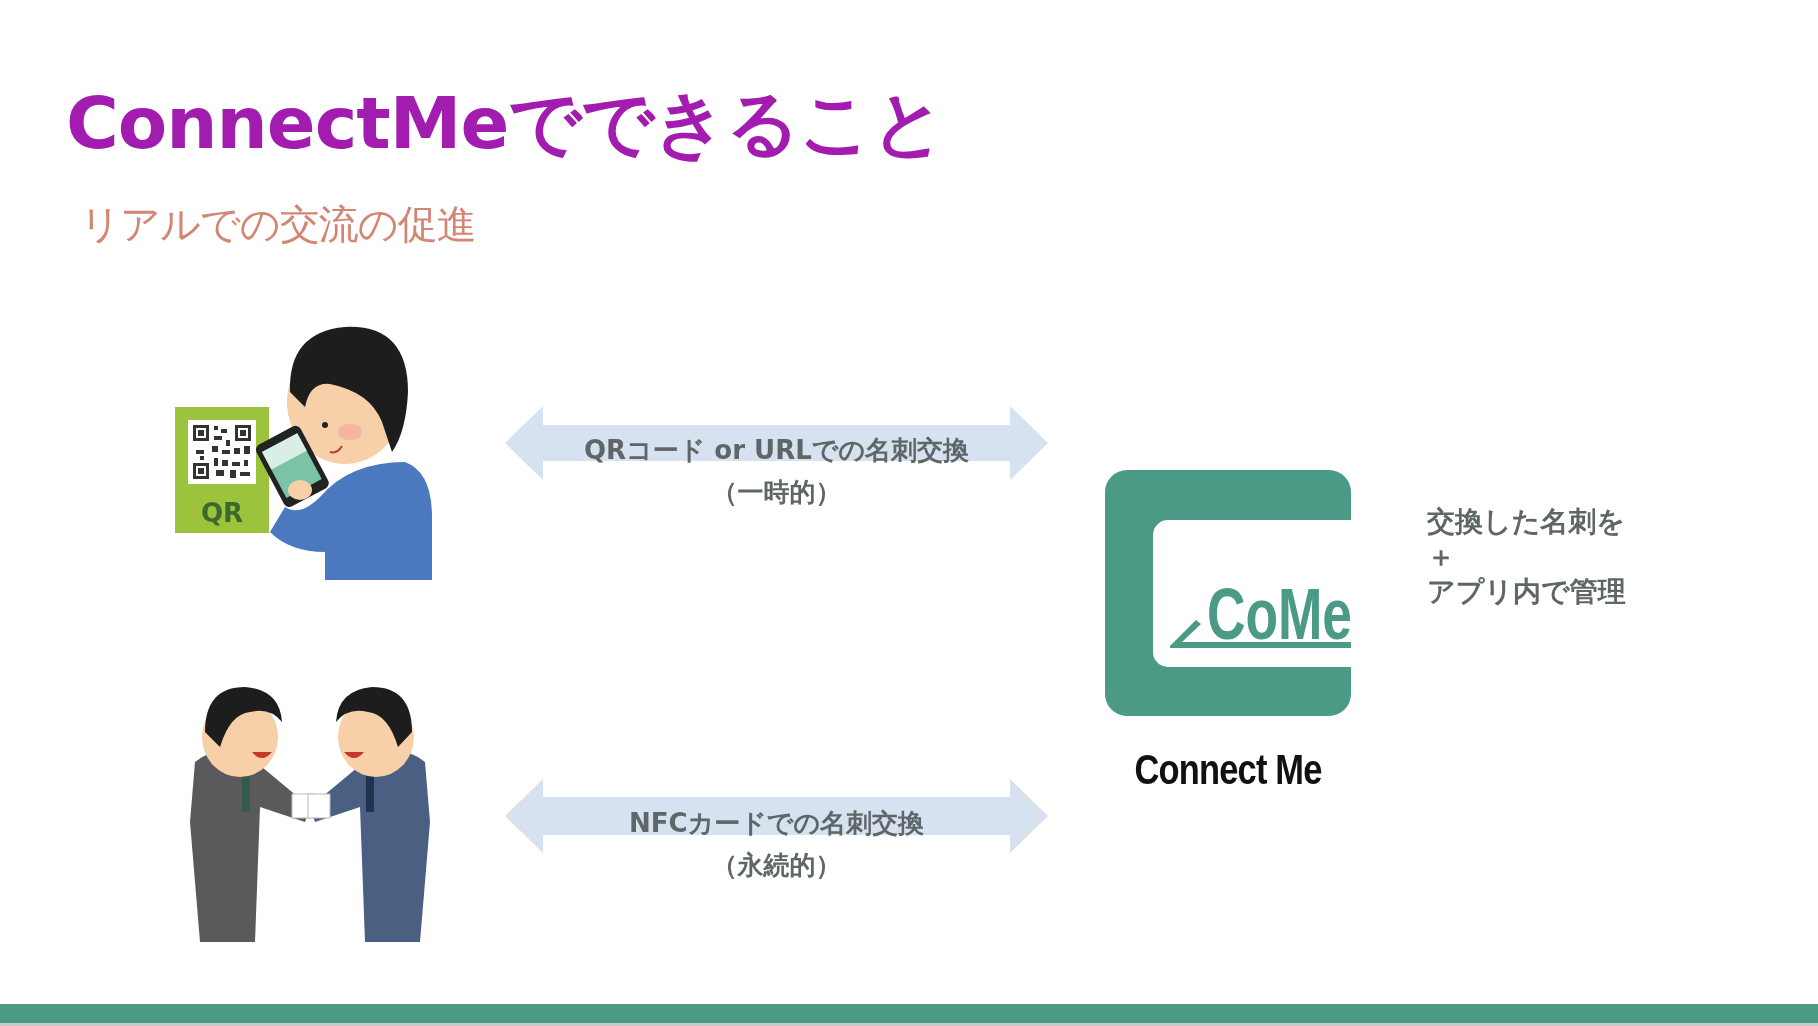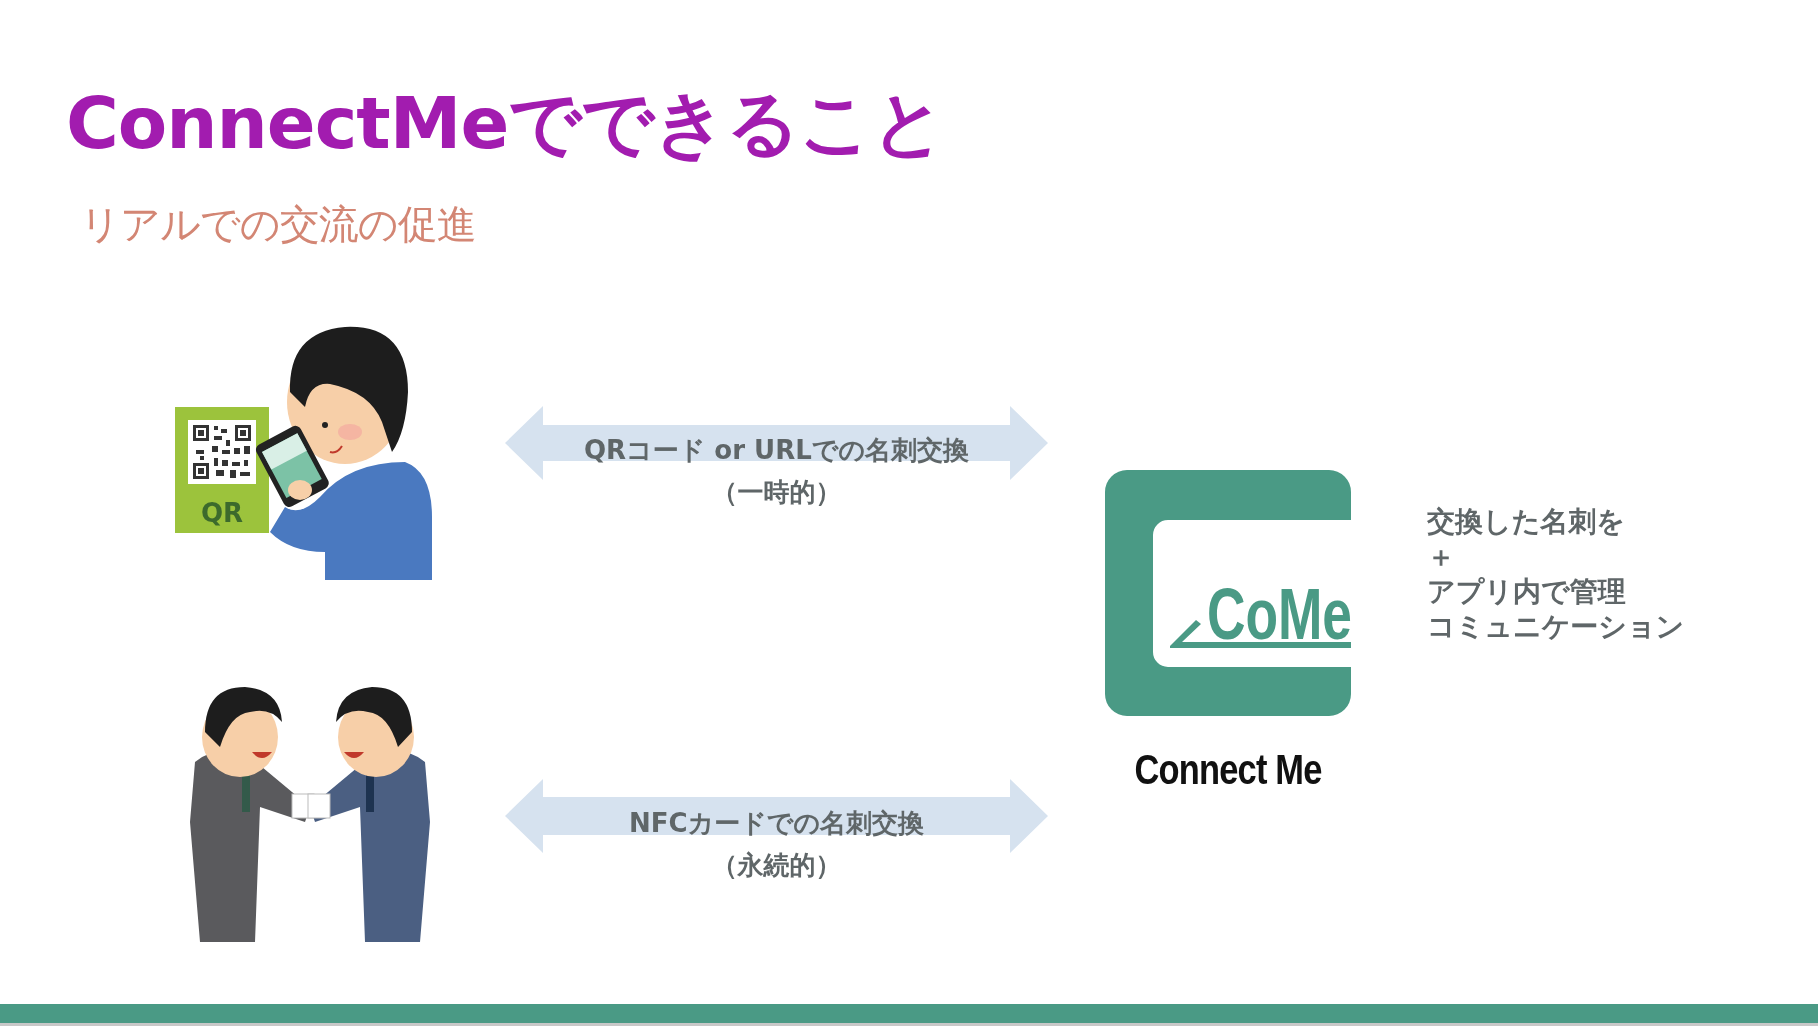--- a/index.html
+++ b/index.html
@@ -153,18 +153,17 @@
       <text x="252" y="169" text-anchor="end" font-family="Liberation Sans, sans-serif" font-weight="bold" font-size="72" fill="#4a9a85" transform="scale(0.98 1)" textLength="148" lengthAdjust="spacingAndGlyphs">CoMe</text>
       <polygon points="65,176 91,150 96,154 77,172 246,172 246,178 65,178" fill="#4a9a85"></polygon>
     </svg>
   </div>
   <div class="logo-name">Connect Me</div>
 
   <div class="side-text">
     <div>交換した名刺を</div>
     <div>＋</div>
     <div>アプリ内で管理</div>
-    <div>コミュニケーション</div>
   </div>
 
   <div class="bottom-bar"></div>
   <div class="bottom-line"></div>
 </div>
 
 </body></html>

